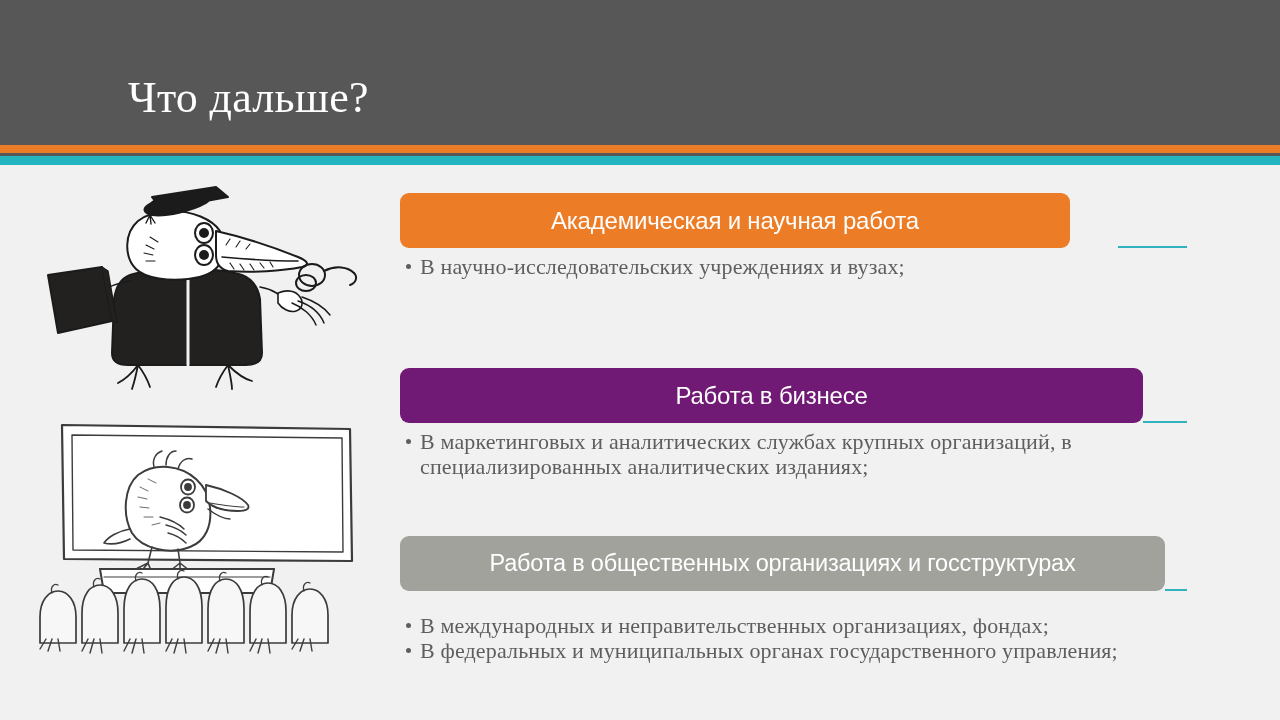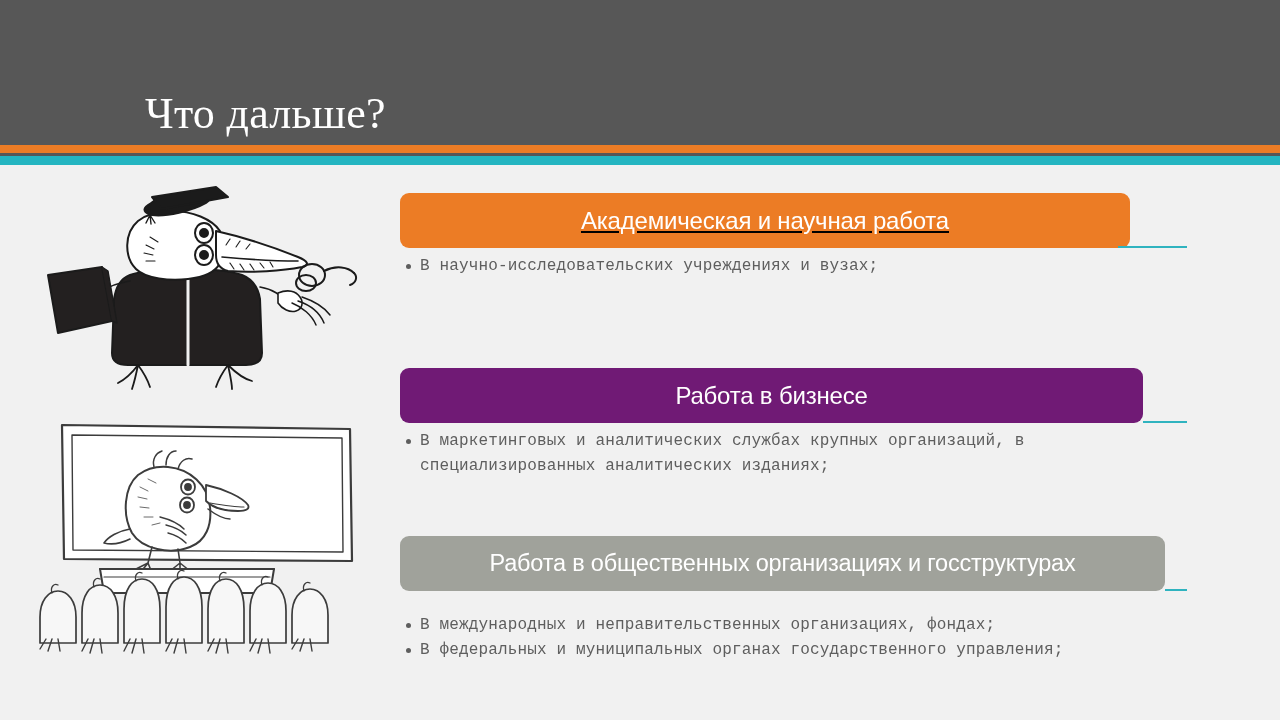--- a/index.html
+++ b/index.html
@@ -19,29 +19,28 @@
   #slide-header {
     position: absolute;
     left: 0;
     top: 0;
     width: 1280px;
     height: 145px;
     background: #575757;
   }
   #slide-title {
     position: absolute;
-    left: 145px;
+    left: 128px;
     top: 72px;
     font-family: "Liberation Serif", "DejaVu Serif", serif;
     font-size: 44px;
     line-height: 52px;
     color: #ffffff;
     letter-spacing: 0.3px;
     white-space: nowrap;
-    margin-top: 16px;
   }
   #rule-orange {
     position: absolute;
     left: 0;
     top: 145px;
     width: 1280px;
     height: 8px;
     background: #ec7c25;
   }
   #rule-gap {
@@ -108,40 +107,40 @@
     top: 53px;
   }
   .bullet-list {
     list-style: none;
     margin: 0;
     padding: 0;
   }
   .bullet-item {
     position: relative;
     padding-left: 20px;
-    font-family: Liberation Mono, monospace;
-    font-size: 16px;
+    font-family: Liberation Serif, serif;
+    font-size: 22px;
     line-height: 25px;
     color: #5e5e5e;
     letter-spacing: 0.15px;
   }
   .bullet-item::before {
     content: "";
     position: absolute;
     left: 6px;
     top: 10px;
     width: 5px;
     height: 5px;
     border-radius: 50%;
     background: #5e5e5e;
   }
 
   
   #block-academic        { top: 193px; width: 718px; }
-  #block-academic .block-header { background: #ec7c25; width: 730px; text-decoration: underline; }
+  #block-academic .block-header { background: #ec7c25; width: 670px; }
   #block-academic .header-underline { left: 718px; width: 69px; }
   #block-academic .bullet-list { margin-top: 6px; }
 
   #block-business        { top: 368px; width: 743px; }
   #block-business .block-header { background: #701a75; width: 743px; }
   #block-business .header-underline { left: 743px; width: 44px; }
   #block-business .bullet-list { margin-top: 6px; }
 
   #block-public          { top: 536px; width: 765px; }
   #block-public .block-header { background: #a0a29b; width: 765px; }

